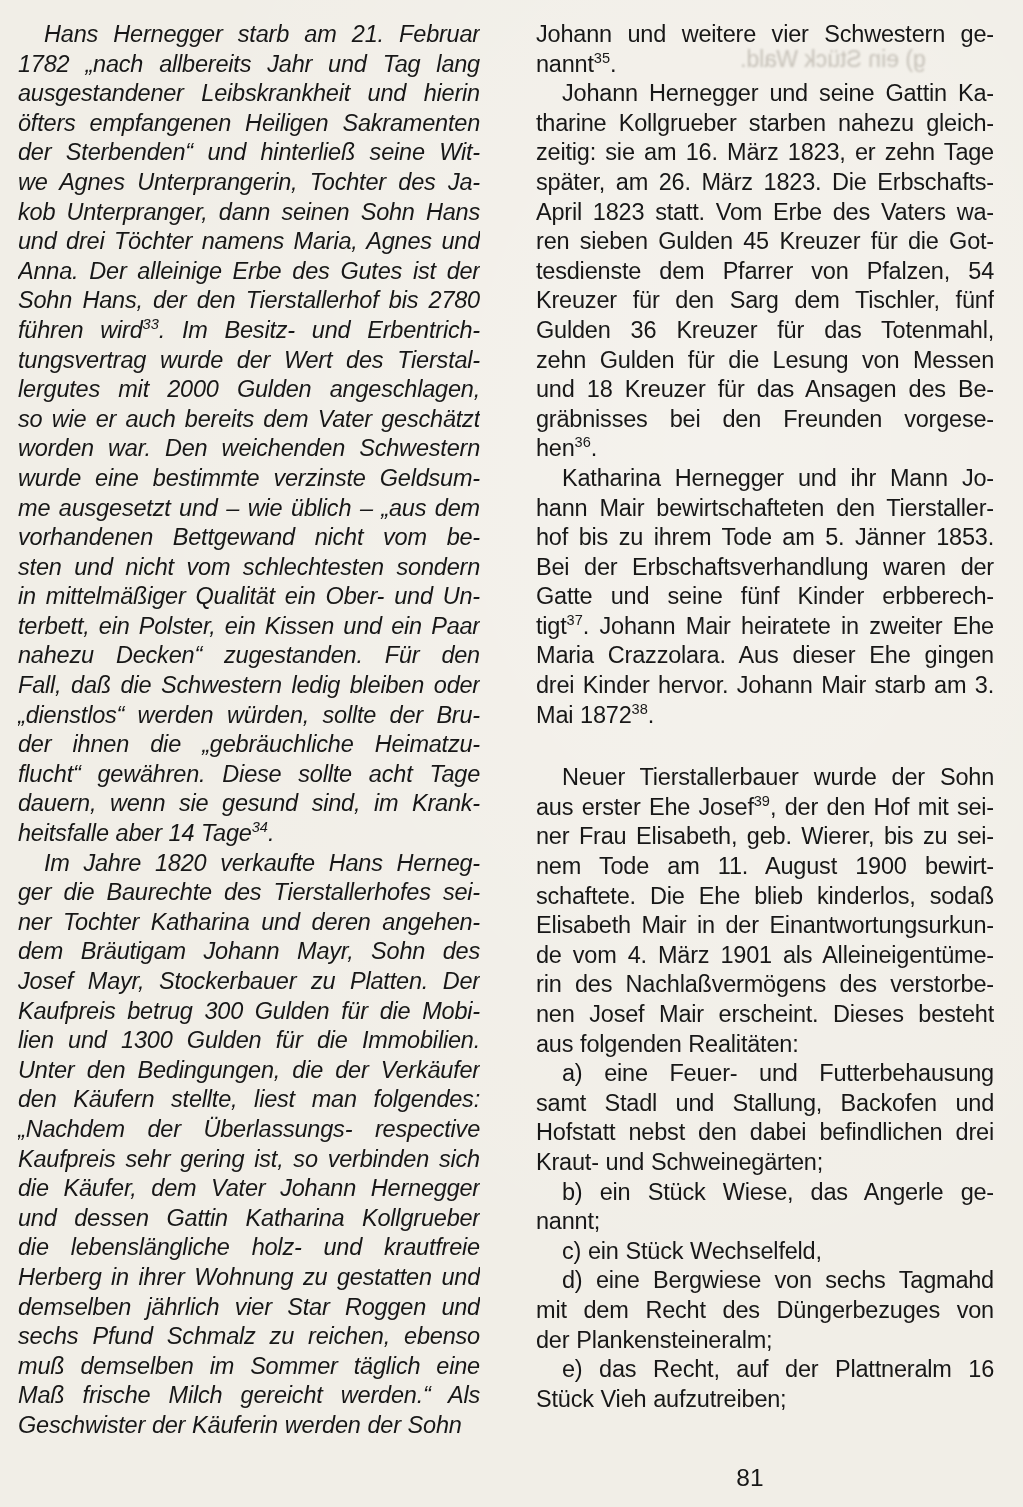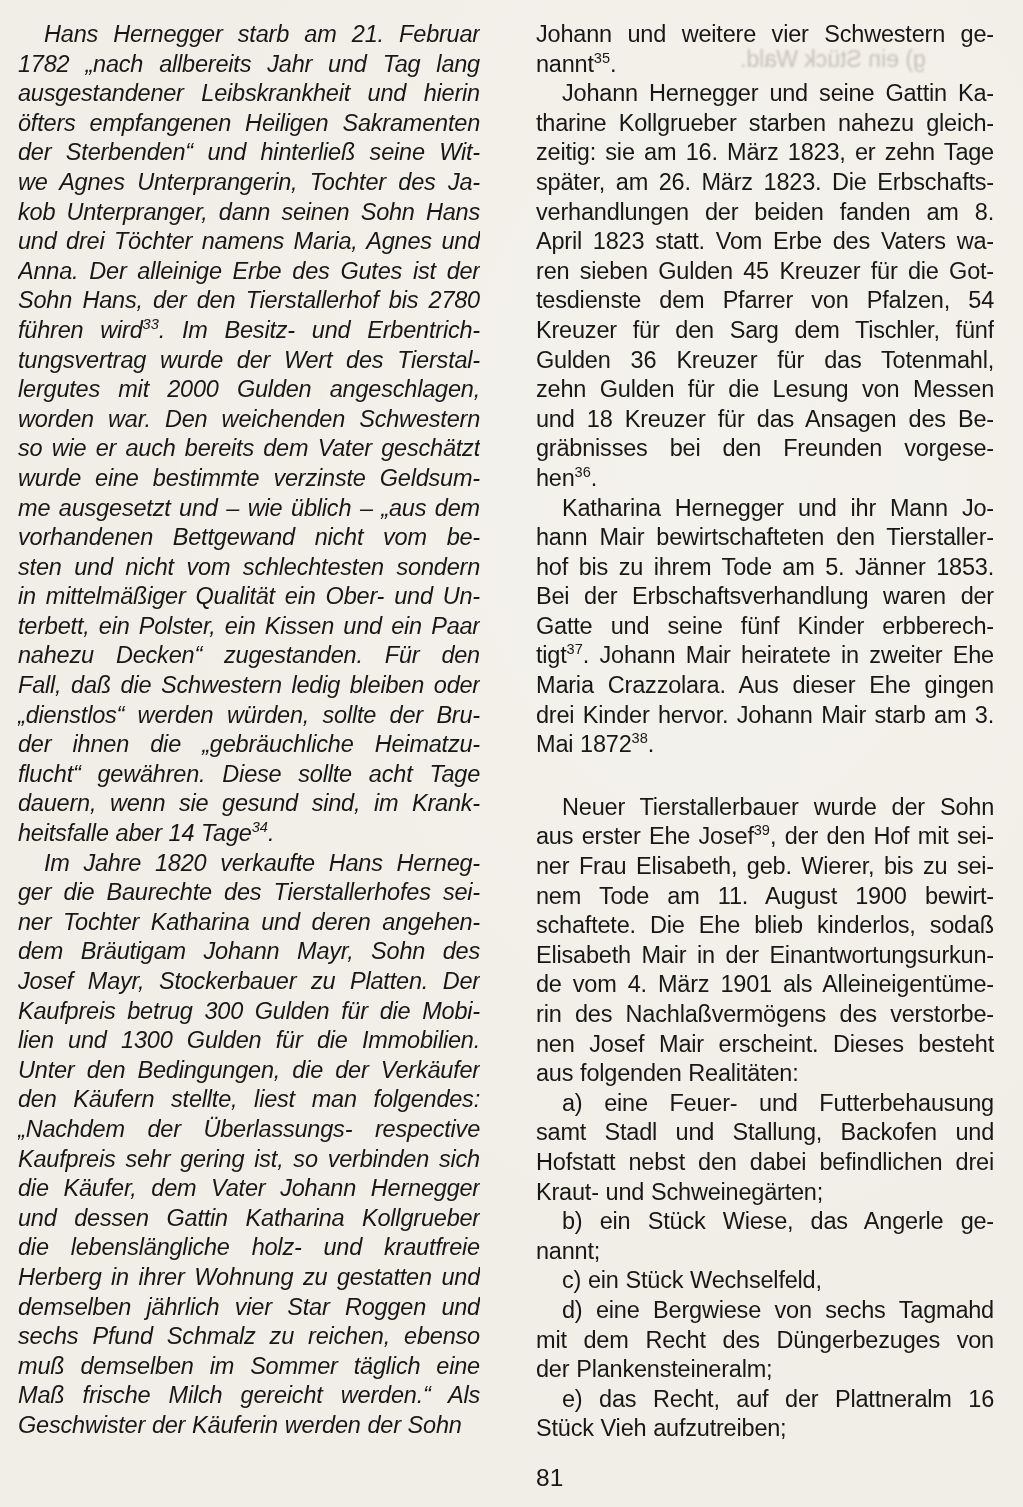--- a/index.html
+++ b/index.html
@@ -54,21 +54,21 @@
     font-size: 23px;
     color: rgba(125, 118, 106, 0.38);
     filter: blur(1.1px);
     user-select: none;
   }
   .page-number {
     position: absolute;
     top: 1464px;
     left: 536px;
     width: 428px;
-    text-align: left;
+    text-align: center;
     font-size: 24.5px;
     color: var(--ink, #171717);
   }
 </style>
 </head>
 <body>
 
 <div class="page">
   <div class="ghost">g) ein Stück Wald.</div>
   <div class="col col-left">
@@ -79,22 +79,22 @@
         <div class="line">öfters empfangenen Heiligen Sakramenten</div>
         <div class="line">der Sterbenden“ und hinterließ seine Wit-</div>
         <div class="line">we Agnes Unterprangerin, Tochter des Ja-</div>
         <div class="line">kob Unterpranger, dann seinen Sohn Hans</div>
         <div class="line">und drei Töchter namens Maria, Agnes und</div>
         <div class="line">Anna. Der alleinige Erbe des Gutes ist der</div>
         <div class="line">Sohn Hans, der den Tierstallerhof bis 2780</div>
         <div class="line">führen wird<sup>33</sup>. Im Besitz- und Erbentrich-</div>
         <div class="line">tungsvertrag wurde der Wert des Tierstal-</div>
         <div class="line">lergutes mit 2000 Gulden angeschlagen,</div>
+        <div class="line">so wie er auch bereits dem Vater geschätzt</div>
         <div class="line">worden war. Den weichenden Schwestern</div>
-        <div class="line">so wie er auch bereits dem Vater geschätzt</div>
         <div class="line">wurde eine bestimmte verzinste Geldsum-</div>
         <div class="line">me ausgesetzt und – wie üblich – „aus dem</div>
         <div class="line">vorhandenen Bettgewand nicht vom be-</div>
         <div class="line">sten und nicht vom schlechtesten sondern</div>
         <div class="line">in mittelmäßiger Qualität ein Ober- und Un-</div>
         <div class="line">terbett, ein Polster, ein Kissen und ein Paar</div>
         <div class="line">nahezu Decken“ zugestanden. Für den</div>
         <div class="line">Fall, daß die Schwestern ledig bleiben oder</div>
         <div class="line">„dienstlos“ werden würden, sollte der Bru-</div>
         <div class="line">der ihnen die „gebräuchliche Heimatzu-</div>
@@ -128,21 +128,20 @@
   <div class="col col-right">
       <div class="block">
         <div class="line">Johann und weitere vier Schwestern ge-</div>
         <div class="line para-last">nannt<sup>35</sup>.</div>
       </div>
       <div class="block">
         <div class="line indent">Johann Hernegger und seine Gattin Ka-</div>
         <div class="line">tharine Kollgrueber starben nahezu gleich-</div>
         <div class="line">zeitig: sie am 16. März 1823, er zehn Tage</div>
         <div class="line">später, am 26. März 1823. Die Erbschafts-</div>
-        <div class="line">verhandlungen der beiden fanden am 8.</div>
         <div class="line">April 1823 statt. Vom Erbe des Vaters wa-</div>
         <div class="line">ren sieben Gulden 45 Kreuzer für die Got-</div>
         <div class="line">tesdienste dem Pfarrer von Pfalzen, 54</div>
         <div class="line">Kreuzer für den Sarg dem Tischler, fünf</div>
         <div class="line">Gulden 36 Kreuzer für das Totenmahl,</div>
         <div class="line">zehn Gulden für die Lesung von Messen</div>
         <div class="line">und 18 Kreuzer für das Ansagen des Be-</div>
         <div class="line">gräbnisses bei den Freunden vorgese-</div>
         <div class="line para-last">hen<sup>36</sup>.</div>
       </div>

